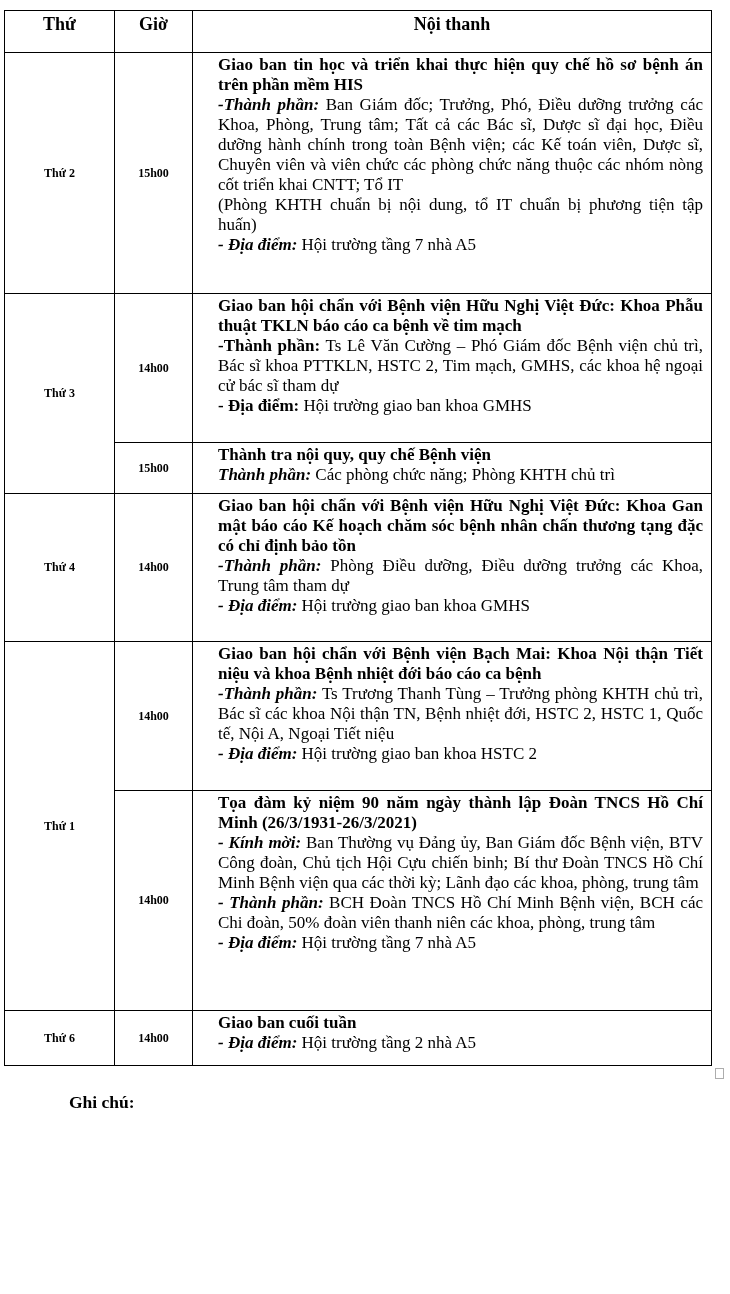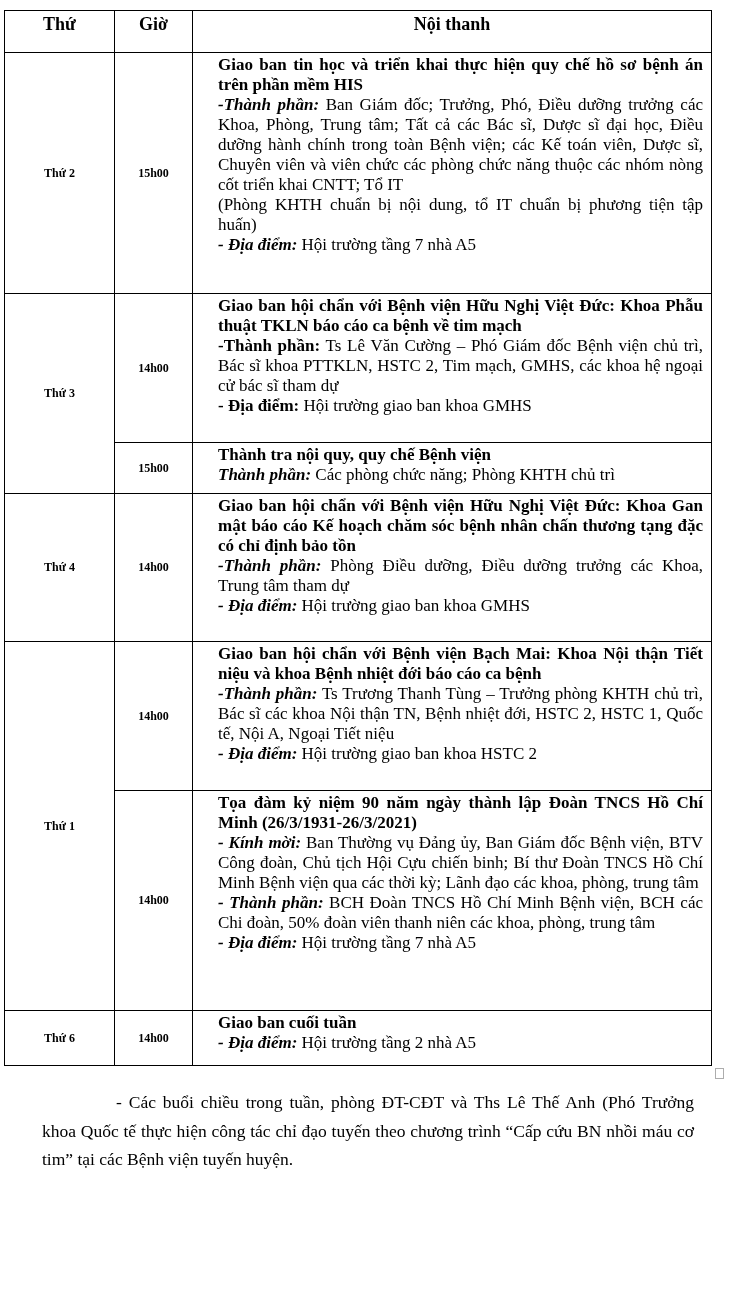--- a/index.html
+++ b/index.html
@@ -120,14 +120,14 @@
           <p><span class="b">Giao ban cuối tuần</span></p>
           <p><span class="b i">- Địa điểm:</span><span> Hội trường tầng 2 nhà A5</span></p>
         </td>
       </tr>
     </tbody>
 </table>
 
 <div class="handle"></div>
 
 <div class="notes">
-  <p class="note">- Các buổi chiều trong tuần, phòng ĐT-CĐT và Ths Lê Thế Anh (Phó Trưởng khoa Quốc tế thực hiện công tác chỉ đạo tuyến theo chương trình “Cấp cứu BN nhồi máu cơ tim” tại các Bệnh viện tuyến huyện.</p>
+  <p class="gc">Ghi chú:</p>
 </div>
 
 </body></html>

